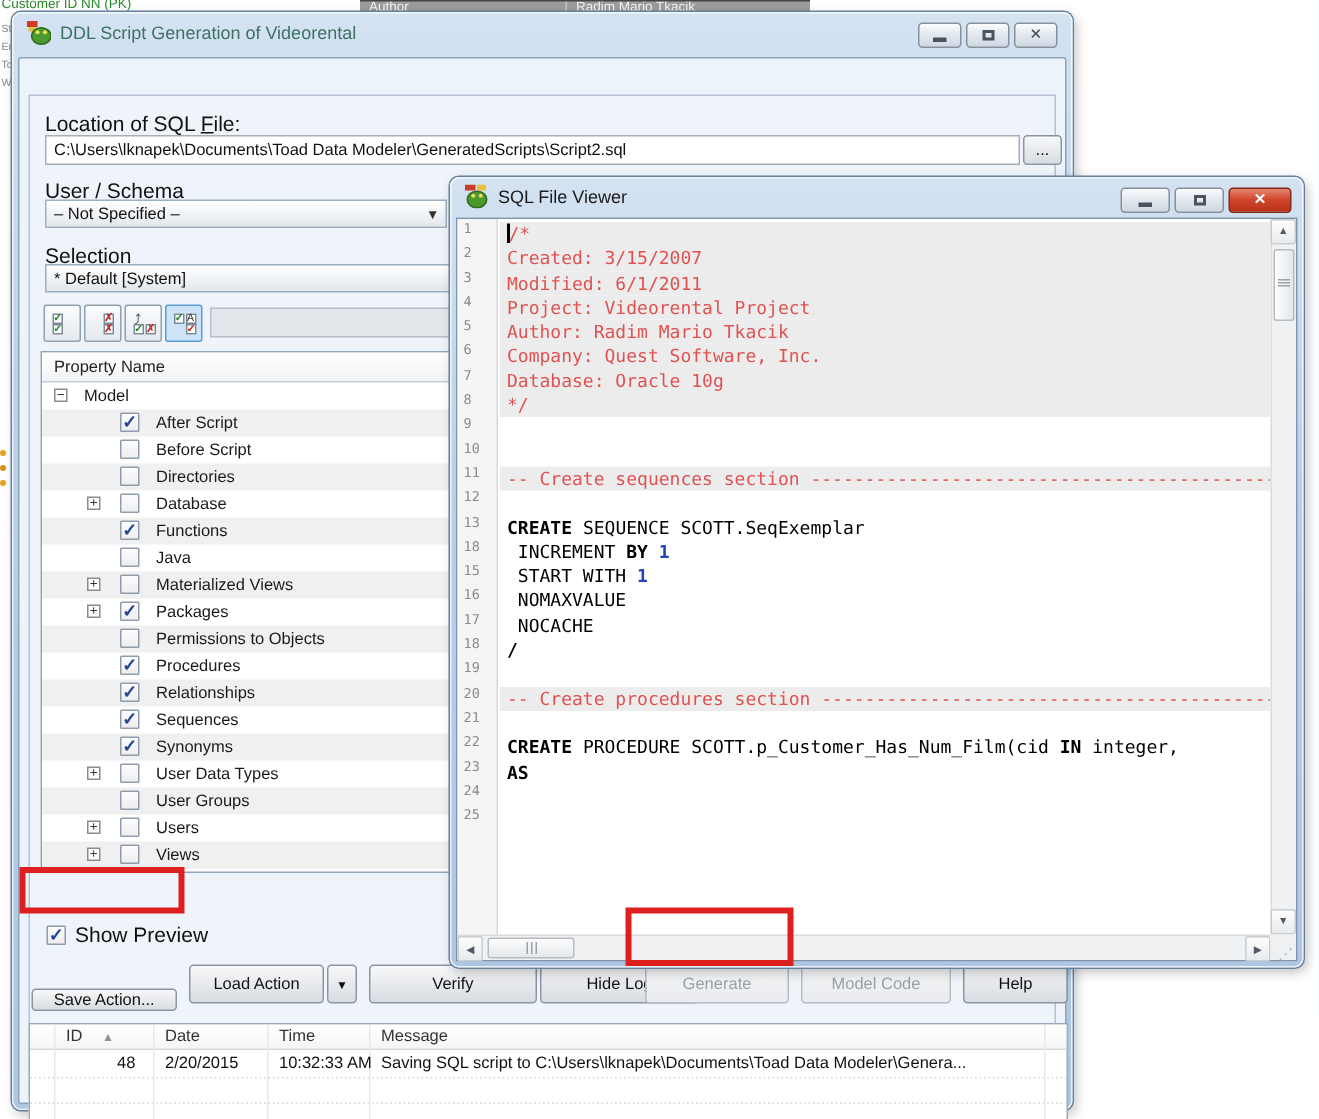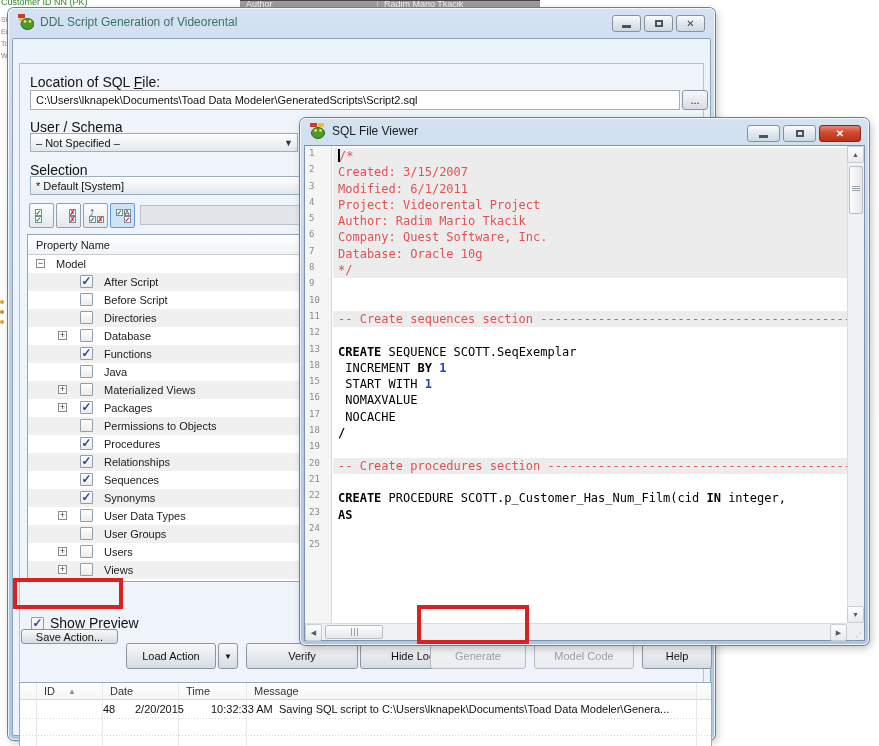--- a/index.html
+++ b/index.html
@@ -91,21 +91,21 @@
   
   .checkbox { width:13px; height:13px; border:1px solid #8e9cab; background:linear-gradient(#fdfdfd,#ededed);
               border-radius:1px; font-size:12px; line-height:11px; text-align:center; color:#24479a; font-weight:bold; }
 
   
   .logpanel { position:absolute; background:#fff; border:1px solid #9aa9bb; font-size:11px; overflow:hidden; }
   .loghead { position:absolute; left:0; right:0; top:0; height:17px; border-bottom:1px solid #d4d7da;
              background:linear-gradient(#ffffff,#f4f5f6); color:#333; }
   .loghead span, .logrow span { position:absolute; top:2px; white-space:nowrap; }
   .logsort { color:#8a9096; font-size:8px; }
-  .logrow { position:absolute; left:0; right:0; top:18px; height:16px;margin-left:25px; }
+  .logrow { position:absolute; left:0; right:0; top:18px; height:16px; }
   .logcoline { position:absolute; top:0; bottom:0; width:1px; background:#e6e8ea; }
   .logdots { position:absolute; left:0; right:0; height:1px;
              background-image:linear-gradient(90deg,#d8dade 1px,transparent 1px); background-size:3px 1px; }
 
   
   .frag-create { position:absolute; left:393px; top:558px; width:50px; height:15px; z-index:2;
                  color:#555; font-size:11px; font-weight:bold; overflow:hidden;
                  border-top:2px solid #8a8a8a; background:#f2f2f2; text-align:center; }
 
   
@@ -323,21 +323,21 @@
             </div>
           </div>
       </div>
     </div>
 
     <div class="abs" style="left:18px;top:576px;display:flex;align-items:center;gap:6px">
       <span class="checkbox" id="preview-check">✓</span>
       <span class="lbl" style="position:static">Show Preview</span>
     </div>
 
-    <div class="btn abs" style="left:8px;top:590px;width:97px;height:15px">Save Action...</div>
+    <div class="btn abs" style="left:8px;top:620px;width:97px;height:15px">Save Action...</div>
     <div class="btn abs" style="left:113px;top:604px;width:90px;height:26px">Load Action</div>
     <div class="btn abs" style="left:205px;top:604px;width:20px;height:26px">
         <span style="font-size:8px">▼</span>
       </div>
     <div class="btn abs" style="left:233px;top:604px;width:112px;height:26px">Verify</div>
     <div class="btn abs" style="left:347px;top:604px;width:106px;height:26px">Hide Log</div>
     <div class="btn abs disabled" style="left:417px;top:604px;width:96px;height:26px">Generate</div>
     <div class="btn abs disabled" style="left:521px;top:604px;width:100px;height:26px">Model Code</div>
     <div class="btn abs" style="left:629px;top:604px;width:70px;height:26px">Help</div>
 

